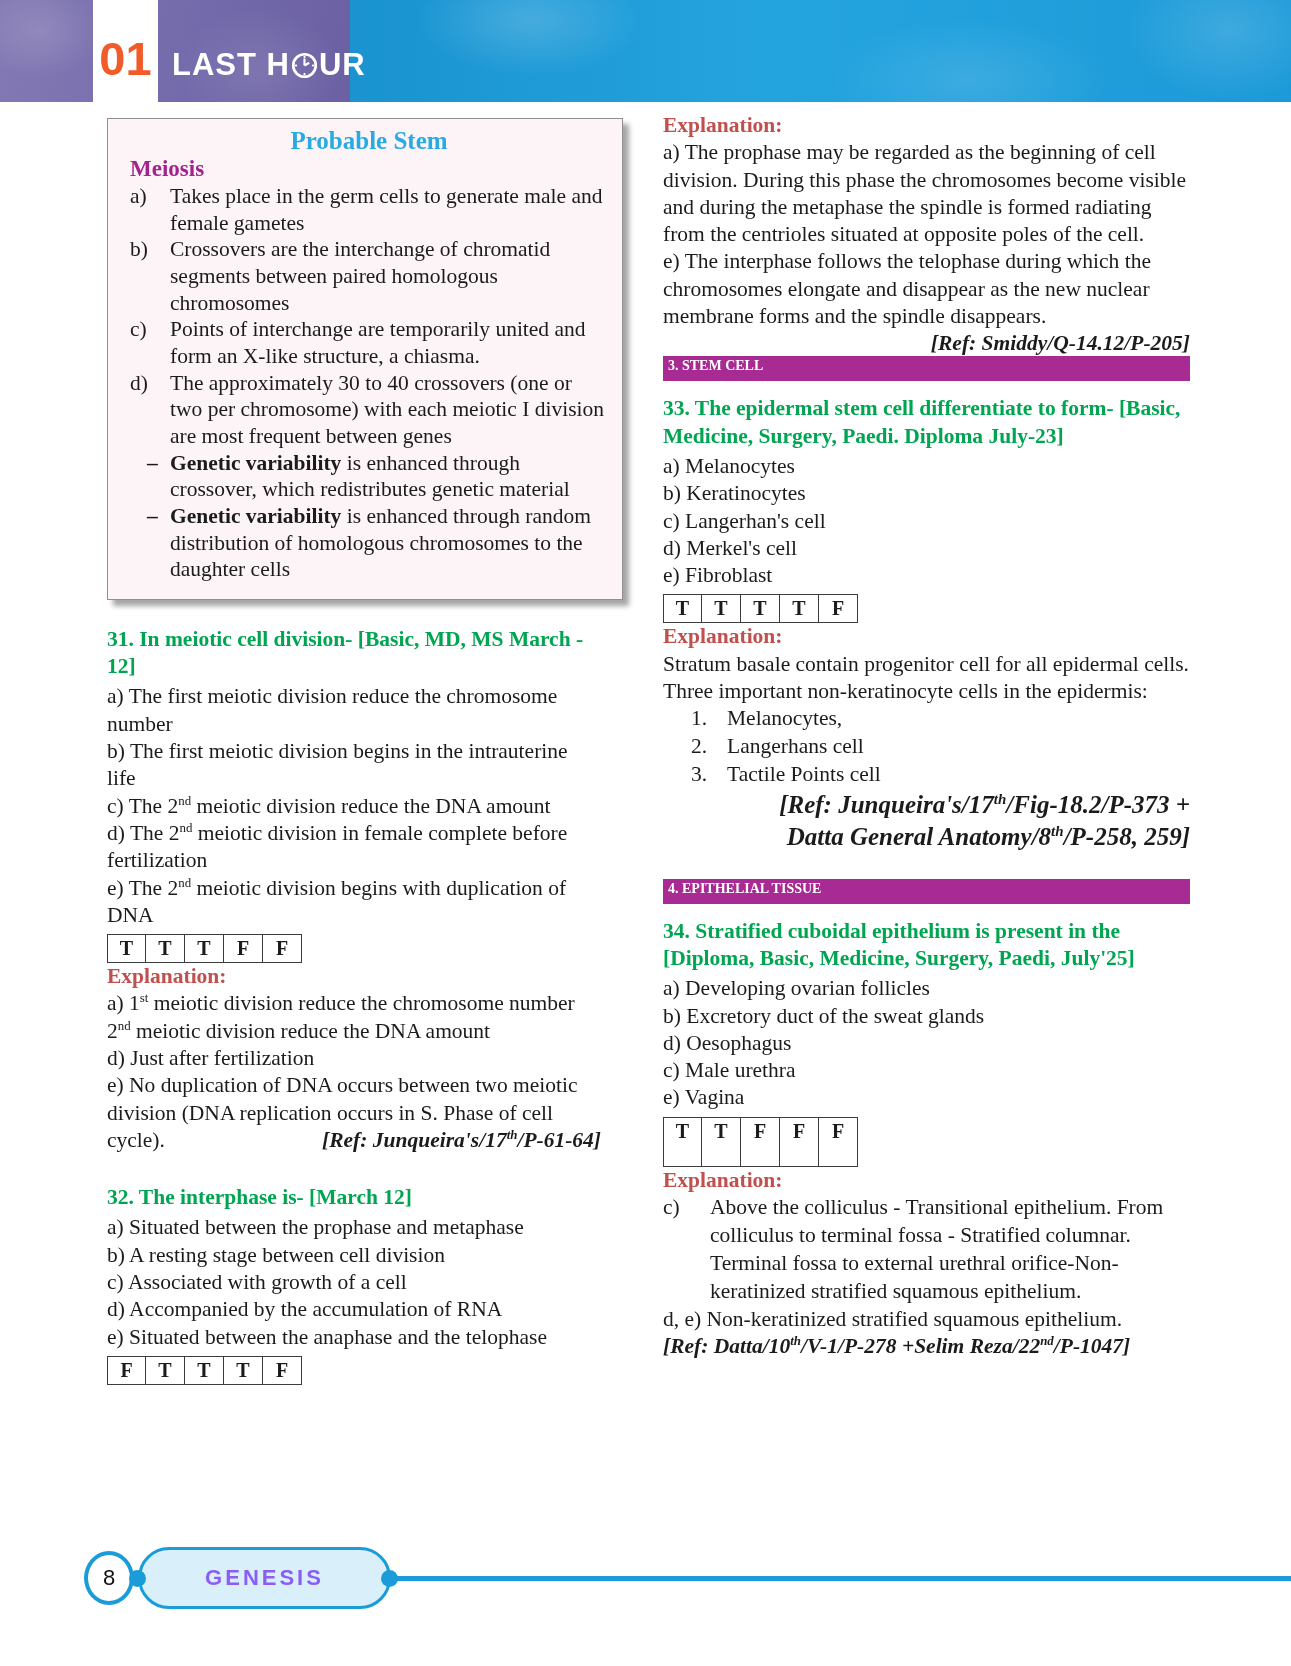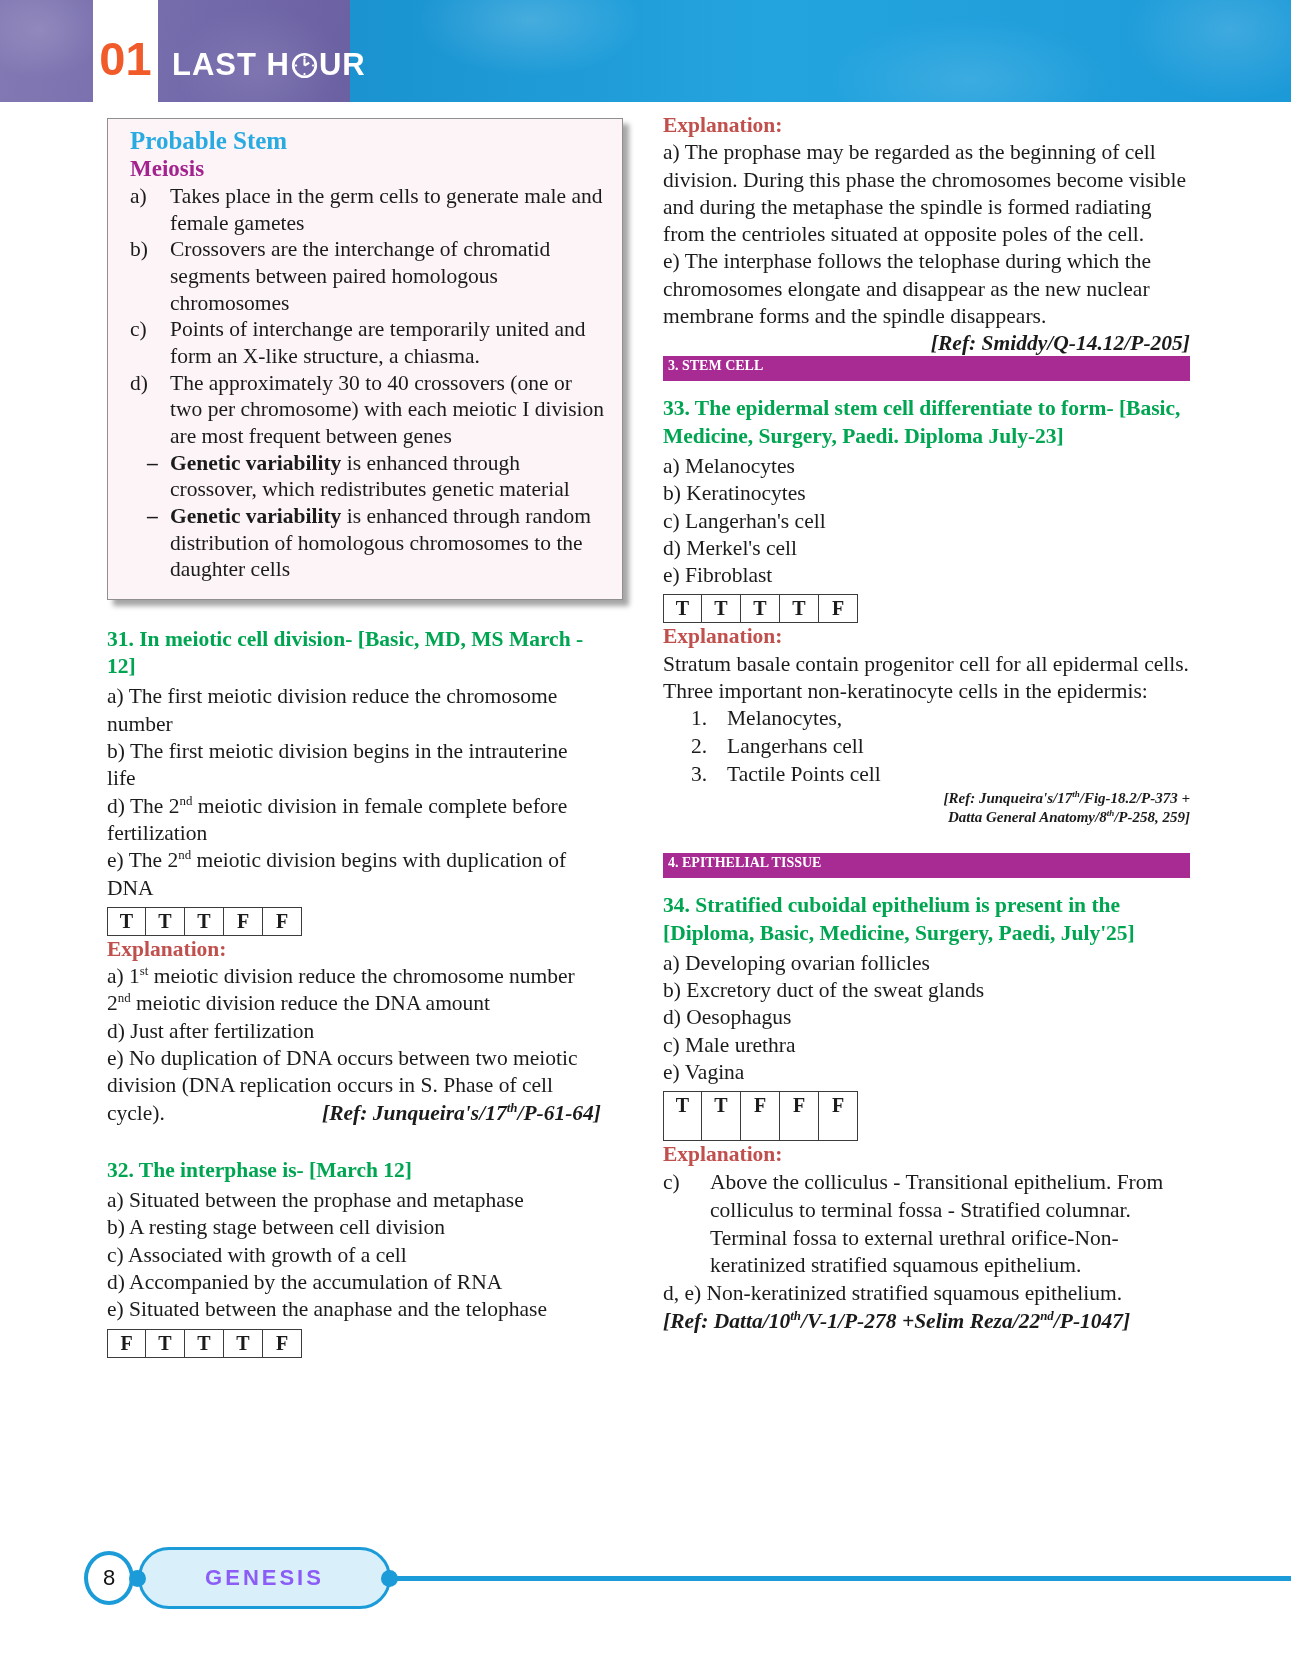--- a/index.html
+++ b/index.html
@@ -54,21 +54,21 @@
   .col-left  { position:absolute; left:107px; top:118px; width:516px; }
   .col-right { position:absolute; left:663px; top:112px; width:527px; }
   .q-block { width:494px; }
 
   
   .stem-box {
     border:1.6px solid #8f8f8f; background:#fdf4f8;
     box-shadow:6px 6px 5px #a6a6a6;
     padding:8px 14px 16px 22px; width:516px;
   }
-  .stem-title { text-align:left; font-weight:700; font-size:25px; color:#29abe2; margin-bottom:1px; }
+  .stem-title { text-align:center; font-weight:700; font-size:25px; color:#29abe2; margin-bottom:1px; }
   .stem-subtitle { font-weight:700; font-size:23px; color:#a3238e; margin-bottom:1px; }
   .stem-item { display:flex; font-size:21.5px; line-height:1.24; }
   .stem-item .marker { flex:0 0 40px; }
   .stem-item.dash { padding-left:17px; }
   .stem-item.dash .marker { flex:0 0 23px; font-weight:700; }
 
   
   .q-title { color:#00a551; font-weight:700; font-size:21.5px; line-height:1.27; margin:0 0 3px 0; }
   .opt { font-size:21.5px; line-height:1.27; margin:0; }
   sup { font-size:60%; line-height:0; }
@@ -80,21 +80,21 @@
     font-weight:700; font-size:20px; background:#fff;
   }
   .ans-cell + .ans-cell { border-left:none; }
   .ans-row.tall .ans-cell { height:50px; align-items:flex-start; padding-top:2px; }
 
   .expl-h { color:#c0504d; font-weight:700; font-size:22px; margin:25px 0 2px 0; }
   .expl-h.first { margin-top:0; }
   .expl p { margin:0; font-size:21.5px; line-height:1.27; }
   .ref { font-weight:700; font-style:italic; }
   .ref-float { float:right; }
-  .ref-right { text-align:right; font-weight:700; font-style:italic; font-size:15px; line-height:1.27; }
+  .ref-right { text-align:right; font-weight:700; font-style:italic; font-size:25px; line-height:1.27; }
 
   .section-band {
     background:#a82b94; color:#ffffff; font-weight:700; font-size:14px;
     padding:2px 0 7px 5px; margin:26px 0 14px 0;
   }
 
   .num-item { display:flex; padding-left:28px; font-size:21.5px; line-height:1.3; }
   .num-item .marker { flex:0 0 36px; }
 
   .hang { display:flex; font-size:21.5px; line-height:1.3; }
@@ -181,20 +181,21 @@
       <div class="stem-item dash">
         <span class="marker">–</span>
         <div><span style="font-weight: bold;">Genetic variability</span><span> is enhanced through random distribution of homologous chromosomes to the daughter cells</span></div>
       </div>
     </div>
 
     <div class="q-block mt26">
       <p class="q-title">31. In meiotic cell division- [Basic, MD, MS March - 12]</p>
       <p class="opt"><span>a) The first meiotic division reduce the chromosome number</span></p>
       <p class="opt"><span>b) The first meiotic division begins in the intrauterine life</span></p>
+      <p class="opt"><span>c) The 2</span><sup>nd</sup><span> meiotic division reduce the DNA amount</span></p>
       <p class="opt"><span>d) The 2</span><sup>nd</sup><span> meiotic division in female complete before fertilization</span></p>
       <p class="opt"><span>e) The 2</span><sup>nd</sup><span> meiotic division begins with duplication of DNA</span></p>
       <div class="ans-row">
         <div class="ans-cell">T</div>
         <div class="ans-cell">T</div>
         <div class="ans-cell">T</div>
         <div class="ans-cell">F</div>
         <div class="ans-cell">F</div>
       </div>
     </div>

